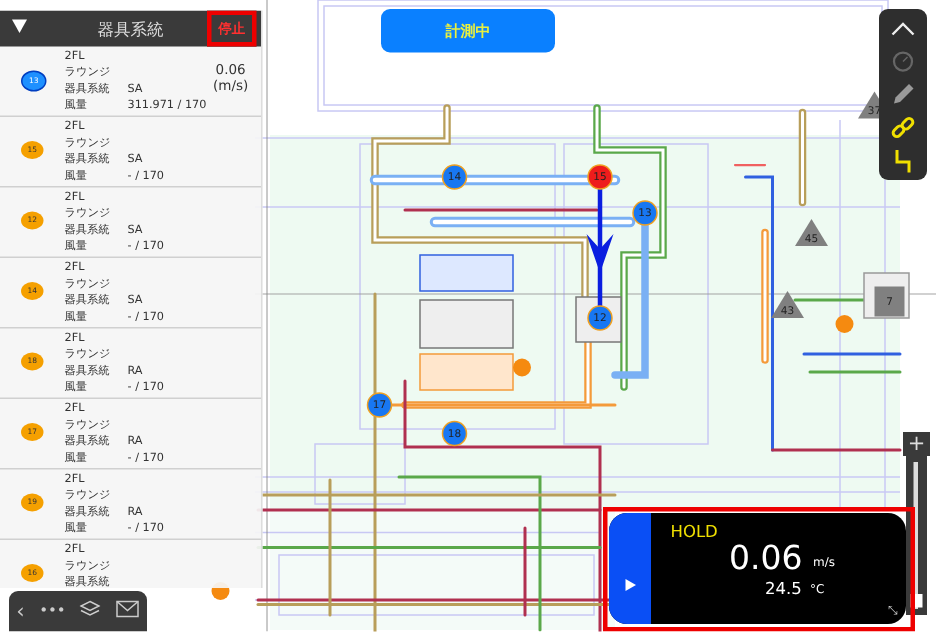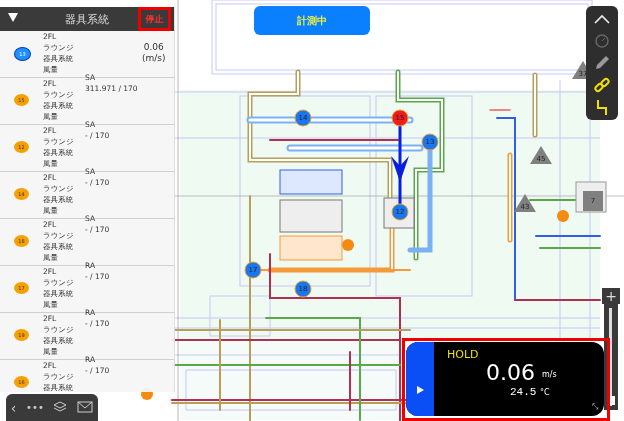--- a/index.html
+++ b/index.html
@@ -9,21 +9,21 @@
   #panel { position:absolute; left:0; top:7px; width:174px; height:385px; background:rgba(245,245,245,0.93); overflow:hidden; border-right:1px solid #ddd; }
   #panel-header { height:24px; background:#3a3a3a; color:#fff; position:relative; }
   #panel-header .tri { position:absolute; left:8px; top:6px; width:0; height:0; border-left:5px solid transparent; border-right:5px solid transparent; border-top:9px solid #fff; }
   #panel-header .title { position:absolute; left:0; right:0; top:5px; text-align:center; font-size:11px; color:#ddd; }
   #stop-btn { position:absolute; right:3px; top:0px; width:33px; height:24px; border:3px solid #e00; box-sizing:border-box; color:#ff3030; font-size:9px; display:flex; align-items:center; justify-content:center; font-weight:bold; background:#3a3a3a; }
   .item { position:relative; height:46px; border-bottom:1px solid #d0d0d0; font-size:7.5px; color:#333; }
   .item .badge { position:absolute; left:14px; top:16px; width:15px; height:12px; border-radius:50%; font-size:5px; display:flex; align-items:center; justify-content:center; color:#333; }
   .badge.blue { background:#1e90ff; border:1px solid #003ec0; color:#fff; }
   .badge.orange { background:#f5a000; }
   .item .l { position:absolute; left:43px; }
-  .item .v { position:absolute; left:85px;margin-top:19px; }
+  .item .v { position:absolute; left:85px; }
   .item .speed { position:absolute; left:142px; top:11px; font-size:9px; text-align:center; line-height:11px; }
   
   #bottom-bar { position:absolute; left:6px; top:394px; width:92px; height:27px; background:#3a3a3a; border-radius:6px 6px 0 0; display:flex; align-items:center; justify-content:space-around; color:#ccc; }
   #bottom-bar span { font-size:14px; }
   
   #measure-btn { position:absolute; left:254px; top:6px; width:116px; height:29px; background:#0a80ff; border-radius:6px; color:#e8f040; font-size:10px; font-weight:bold; display:flex; align-items:center; justify-content:center; }
   
   #right-tools { position:absolute; left:586px; top:6px; width:32px; height:114px; background:#2e2e2e; border-radius:6px; }
   #right-tools .t { position:absolute; left:0; width:32px; height:22px; display:flex; align-items:center; justify-content:center; }
   
@@ -32,21 +32,21 @@
   #zoom-track .rail { position:absolute; left:5px; top:4px; width:3px; height:98px; background:#ddd; }
   #zoom-track .knob { position:absolute; left:3px; top:92px; width:8px; height:9px; background:#fff; }
   
   #readout-frame { position:absolute; left:402px; top:338px; width:208px; height:83px; border:3px solid #e00; box-sizing:border-box; }
   #readout { position:absolute; left:406px; top:342px; width:198px; height:74px; background:#000; border-radius:12px; overflow:hidden; }
   #readout .side { position:absolute; left:0; top:0; width:28px; height:74px; background:#0a4ff5; }
   #readout .play { position:absolute; left:11px; top:44px; width:0; height:0; border-top:4px solid transparent; border-bottom:4px solid transparent; border-left:7px solid #fff; }
   #readout .hold { position:absolute; left:41px; top:6px; color:#f0e000; font-size:11px; font-weight:normal; }
   #readout .speed { position:absolute; left:80px; top:18px; color:#fff; font-size:22px; }
   #readout .speed-unit { position:absolute; left:136px; top:28px; color:#fff; font-size:8px; }
-  #readout .temp { position:absolute; left:104px; top:44px; color:#fff; font-size:11px;font-family:Liberation Mono, monospace; }
+  #readout .temp { position:absolute; left:104px; top:44px; color:#fff; font-size:11px; }
   #readout .temp-unit { position:absolute; left:134px; top:46px; color:#fff; font-size:8px; }
   #readout .expand { position:absolute; left:186px; top:60px; color:#ccc; font-size:8px; }
   .circle-label { font-family:"DejaVu Sans", sans-serif; font-size:7px; fill:#222; text-anchor:middle; dominant-baseline:central; }
 </style>
 </head>
 <body>
 
 <svg id="canvas" viewBox="0 0 624 421">
 
   <rect x="180" y="90" width="420" height="250" fill="#eefaf2"></rect>

